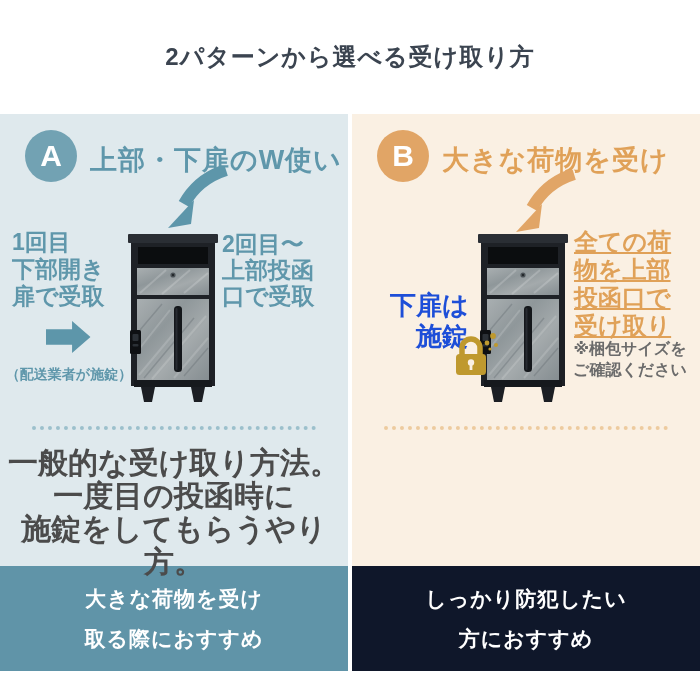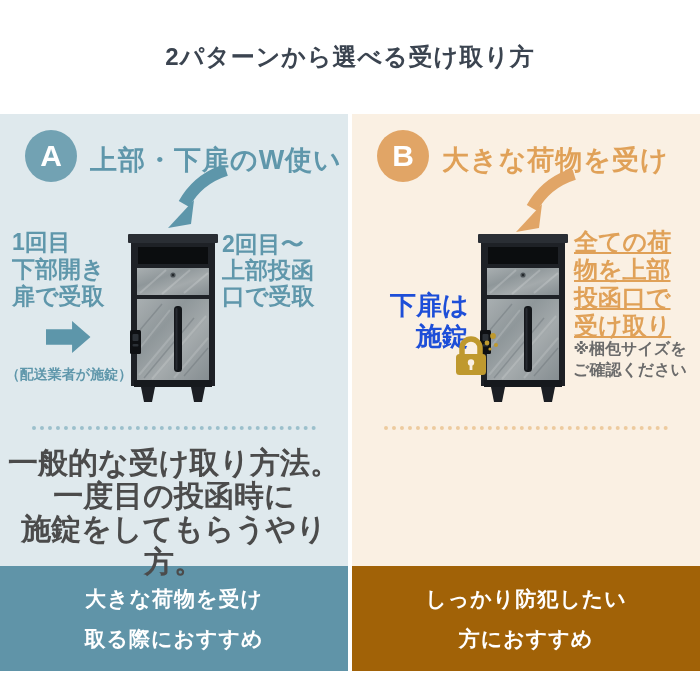--- a/index.html
+++ b/index.html
@@ -62,21 +62,21 @@
   .description{
     position:absolute;left:0;top:332px;width:100%;text-align:center;
     font-size:30px;line-height:33px;color:#4b4b4b;font-weight:bold;
   }
   
   .banner{
     height:105px;display:flex;align-items:center;justify-content:center;text-align:center;
     color:#ffffff;font-size:21px;font-weight:bold;line-height:40px;letter-spacing:1px;
   }
   .banner-a{background:#6094a8;}
-  .banner-b{background:#a16207;}
+  .banner-b{background:#0f172a;}
 </style>
 </head>
 <body>
 
 <svg width="0" height="0" style="position:absolute" aria-hidden="true">
   <defs>
     <linearGradient id="concrete" x1="0" y1="0" x2="1" y2="1">
       <stop offset="0" stop-color="#a9afb1"></stop>
       <stop offset="0.35" stop-color="#8f979a"></stop>
       <stop offset="0.62" stop-color="#a4aaac"></stop>

